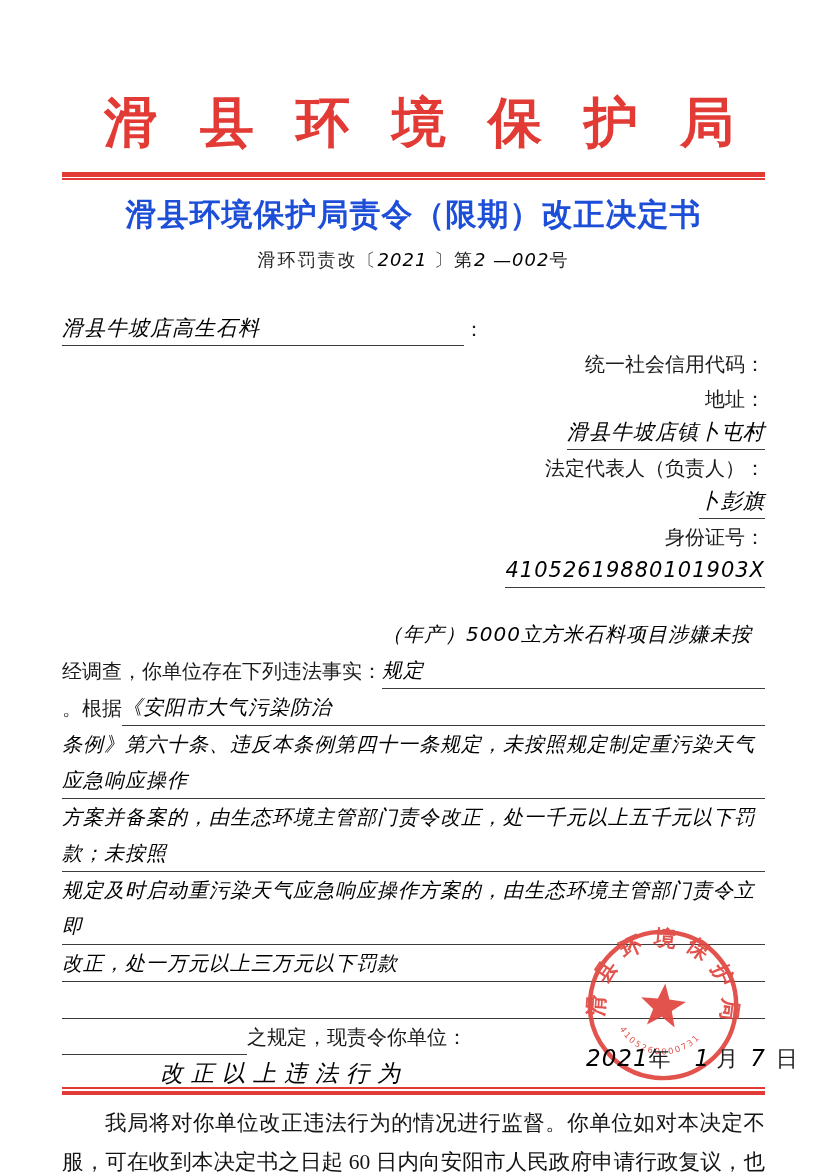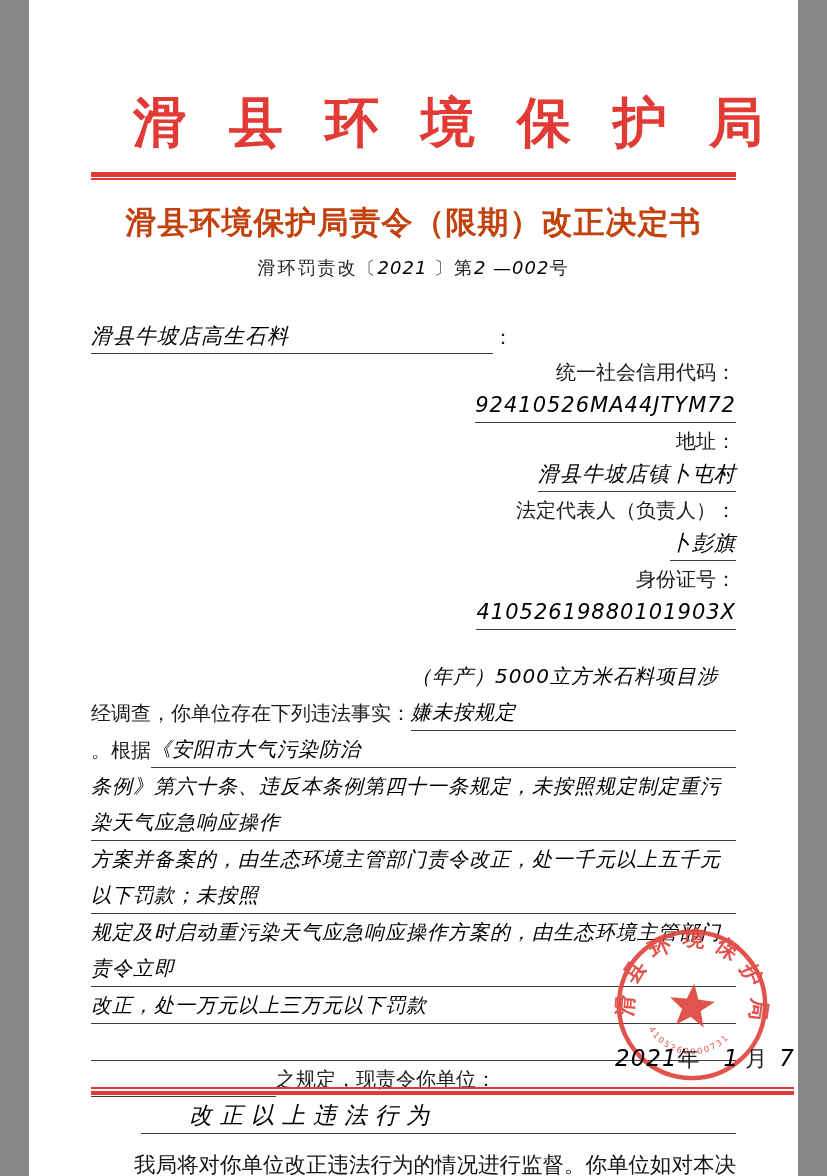--- a/index.html
+++ b/index.html
@@ -1,32 +1,32 @@
 <!DOCTYPE html>
 <html><head>
 <meta charset="utf-8">
 <style>
   html,body{margin:0;padding:0;background:#888;}
   .page{
-    position:relative;width:769px;height:1176px;background:#ffffff;
+    position:relative;width:827px;height:1176px;background:#ffffff;
     margin:0 auto;overflow:hidden;
     font-family:"Liberation Serif","DejaVu Serif",serif;color:#1c1c1e;
   }
   .inner{padding:88px 62px 0 62px;}
 
   
   .letterhead{
     text-align:center;font-size:54px;font-weight:bold;color:#e23b36;
     letter-spacing:42px;text-indent:42px;line-height:70px;white-space:nowrap;
   }
   .rule-top{margin-top:14px;height:1px;border-top:5px solid #e23b36;border-bottom:2px solid #e23b36;}
   .rule-bottom{position:absolute;left:62px;width:703px;top:1087px;height:2px;
     border-top:2px solid #e23b36;border-bottom:4px solid #e23b36;}
 
-  .doc-title{margin-top:22px;text-align:center;font-size:31px;font-weight:bold;color:#c2410c;letter-spacing:1px;}
+  .doc-title{margin-top:14px;text-align:center;font-size:31px;font-weight:bold;color:#1d4ed8;letter-spacing:1px;}
   .doc-number{margin-top:12px;text-align:center;font-size:18px;color:#222;letter-spacing:2px;}
 
   
   .hw{
     font-family:"DejaVu Sans","Liberation Sans",sans-serif;
     font-style:italic;color:#000000;letter-spacing:1px;
   }
   .hw-big{font-size:21px;}
 
   
@@ -78,21 +78,20 @@
       <span class="print">〕第</span><span class="hw">2 —002</span><span class="print">号</span>
     </div>
 
     <div class="recipient">
       <div class="row name-line">
         <span class="fill hw hw-big">滑县牛坡店高生石料</span>
         <span class="print">：</span>
       </div>
       <div class="row field">
         <span class="print">统一社会信用代码：</span>
-        <span class="fill grow hw hw-big">92410526MA44JTYM72</span>
       </div>
       <div class="row field">
         <span class="print">地址：</span>
         <span class="fill grow hw hw-big">滑县牛坡店镇卜屯村</span>
       </div>
       <div class="row field">
         <span class="print">法定代表人（负责人）：</span>
         <span class="fill grow hw hw-big">卜彭旗</span>
       </div>
       <div class="row field">

